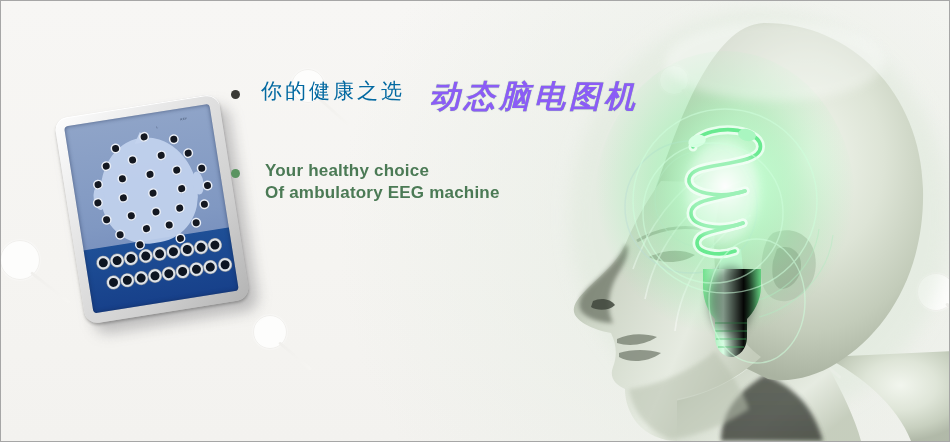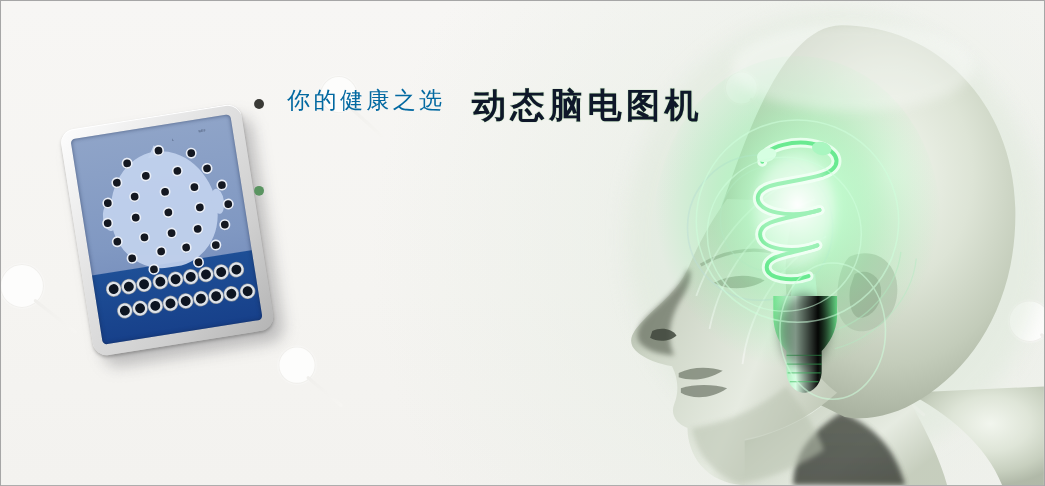--- a/index.html
+++ b/index.html
@@ -139,22 +139,23 @@
     font-size:21px;
     color:#0369a1;
     letter-spacing:3px;
     line-height:1;
     white-space:nowrap;
   }
   .cn-title{
     margin-left:24px;
     font-family:"DejaVu Serif", serif;
     font-weight:bold;
+    font-style:italic;
     font-size:31px;
-    color:#0f172a;
+    color:#8b5cf6;
     letter-spacing:4px;
     line-height:1;
     white-space:nowrap;
     text-shadow:0 0 1px rgba(34,160,25,.5);
   }
   #en-line{ margin-top:48px; }
   .en-text{
     margin-left:25px;
     font-family:"Liberation Sans", sans-serif;
     font-weight:bold;
@@ -401,17 +402,21 @@
   <div id="copy-block">
 
     <div class="line" id="cn-line">
       <span class="bullet dark"></span>
       <span class="cn-sub">你的健康之选</span>
       <span class="cn-title">动态脑电图机</span>
     </div>
 
     <div class="line" id="en-line">
       <span class="bullet green"></span>
+      <span class="en-text">
+        <span>Your healthy choice</span><br>
+        <span>Of ambulatory EEG machine</span>
+      </span>
     </div>
 
   </div>
 
 </div>
 
 </body></html>

